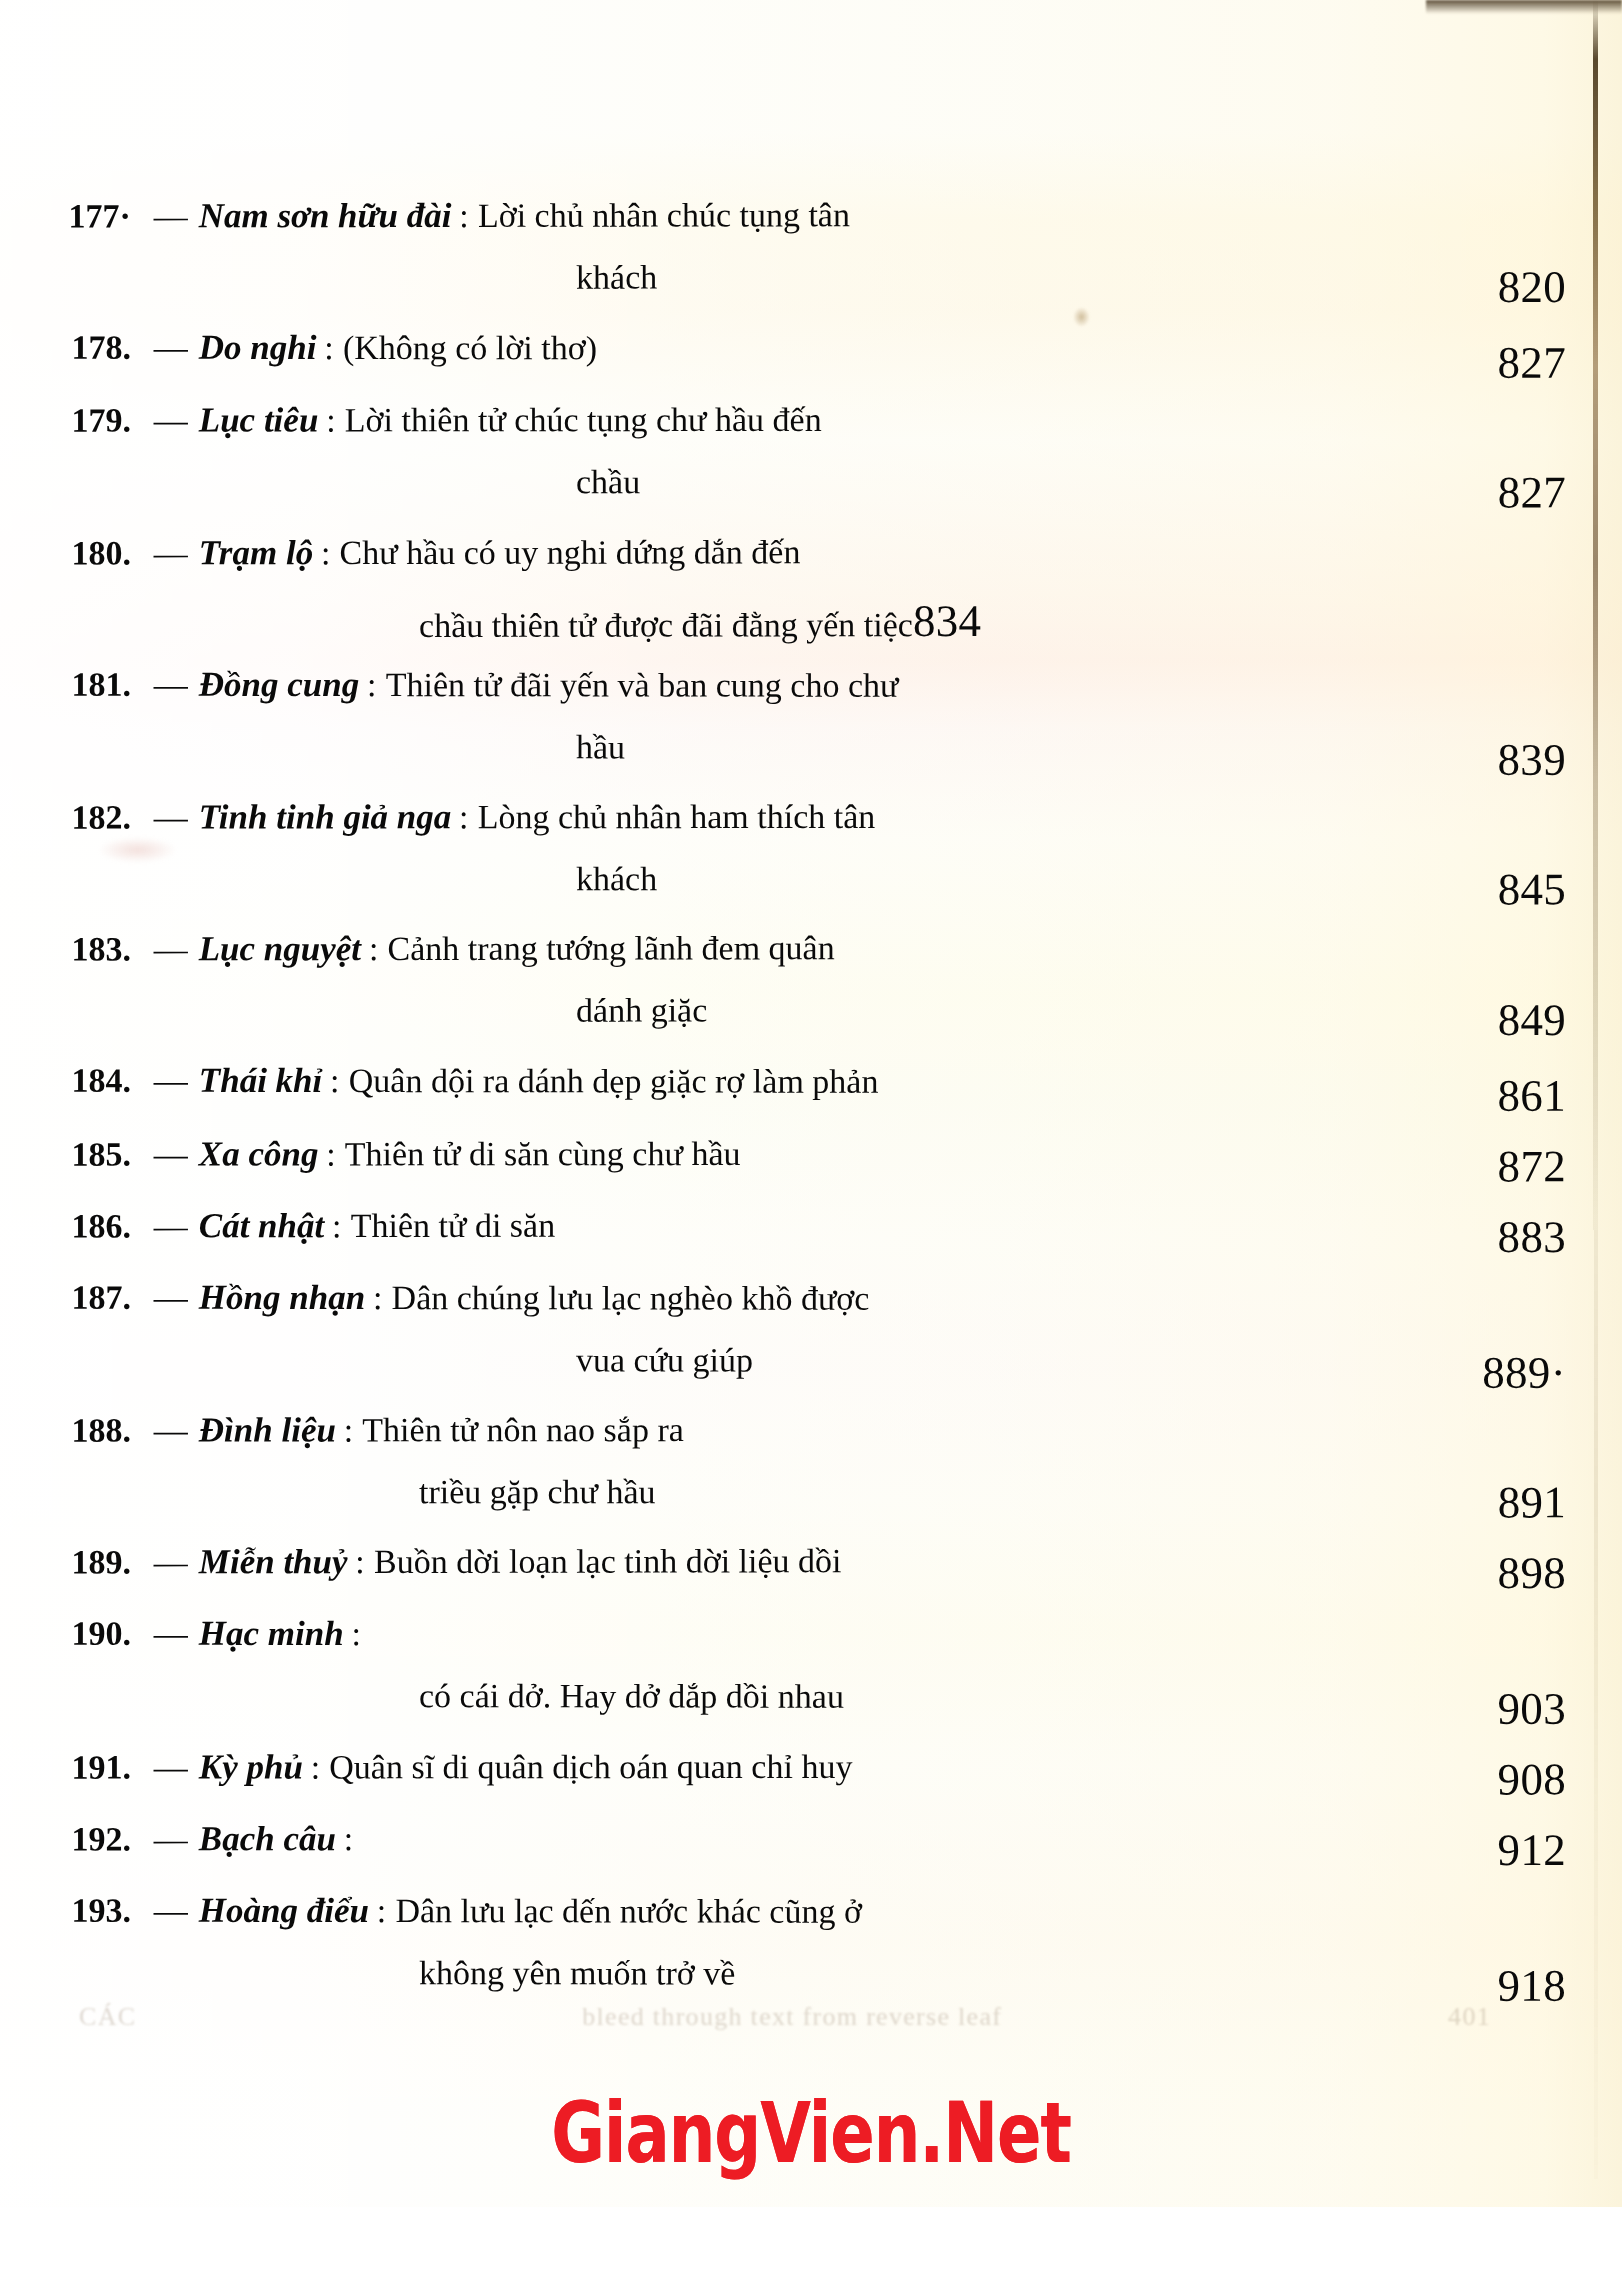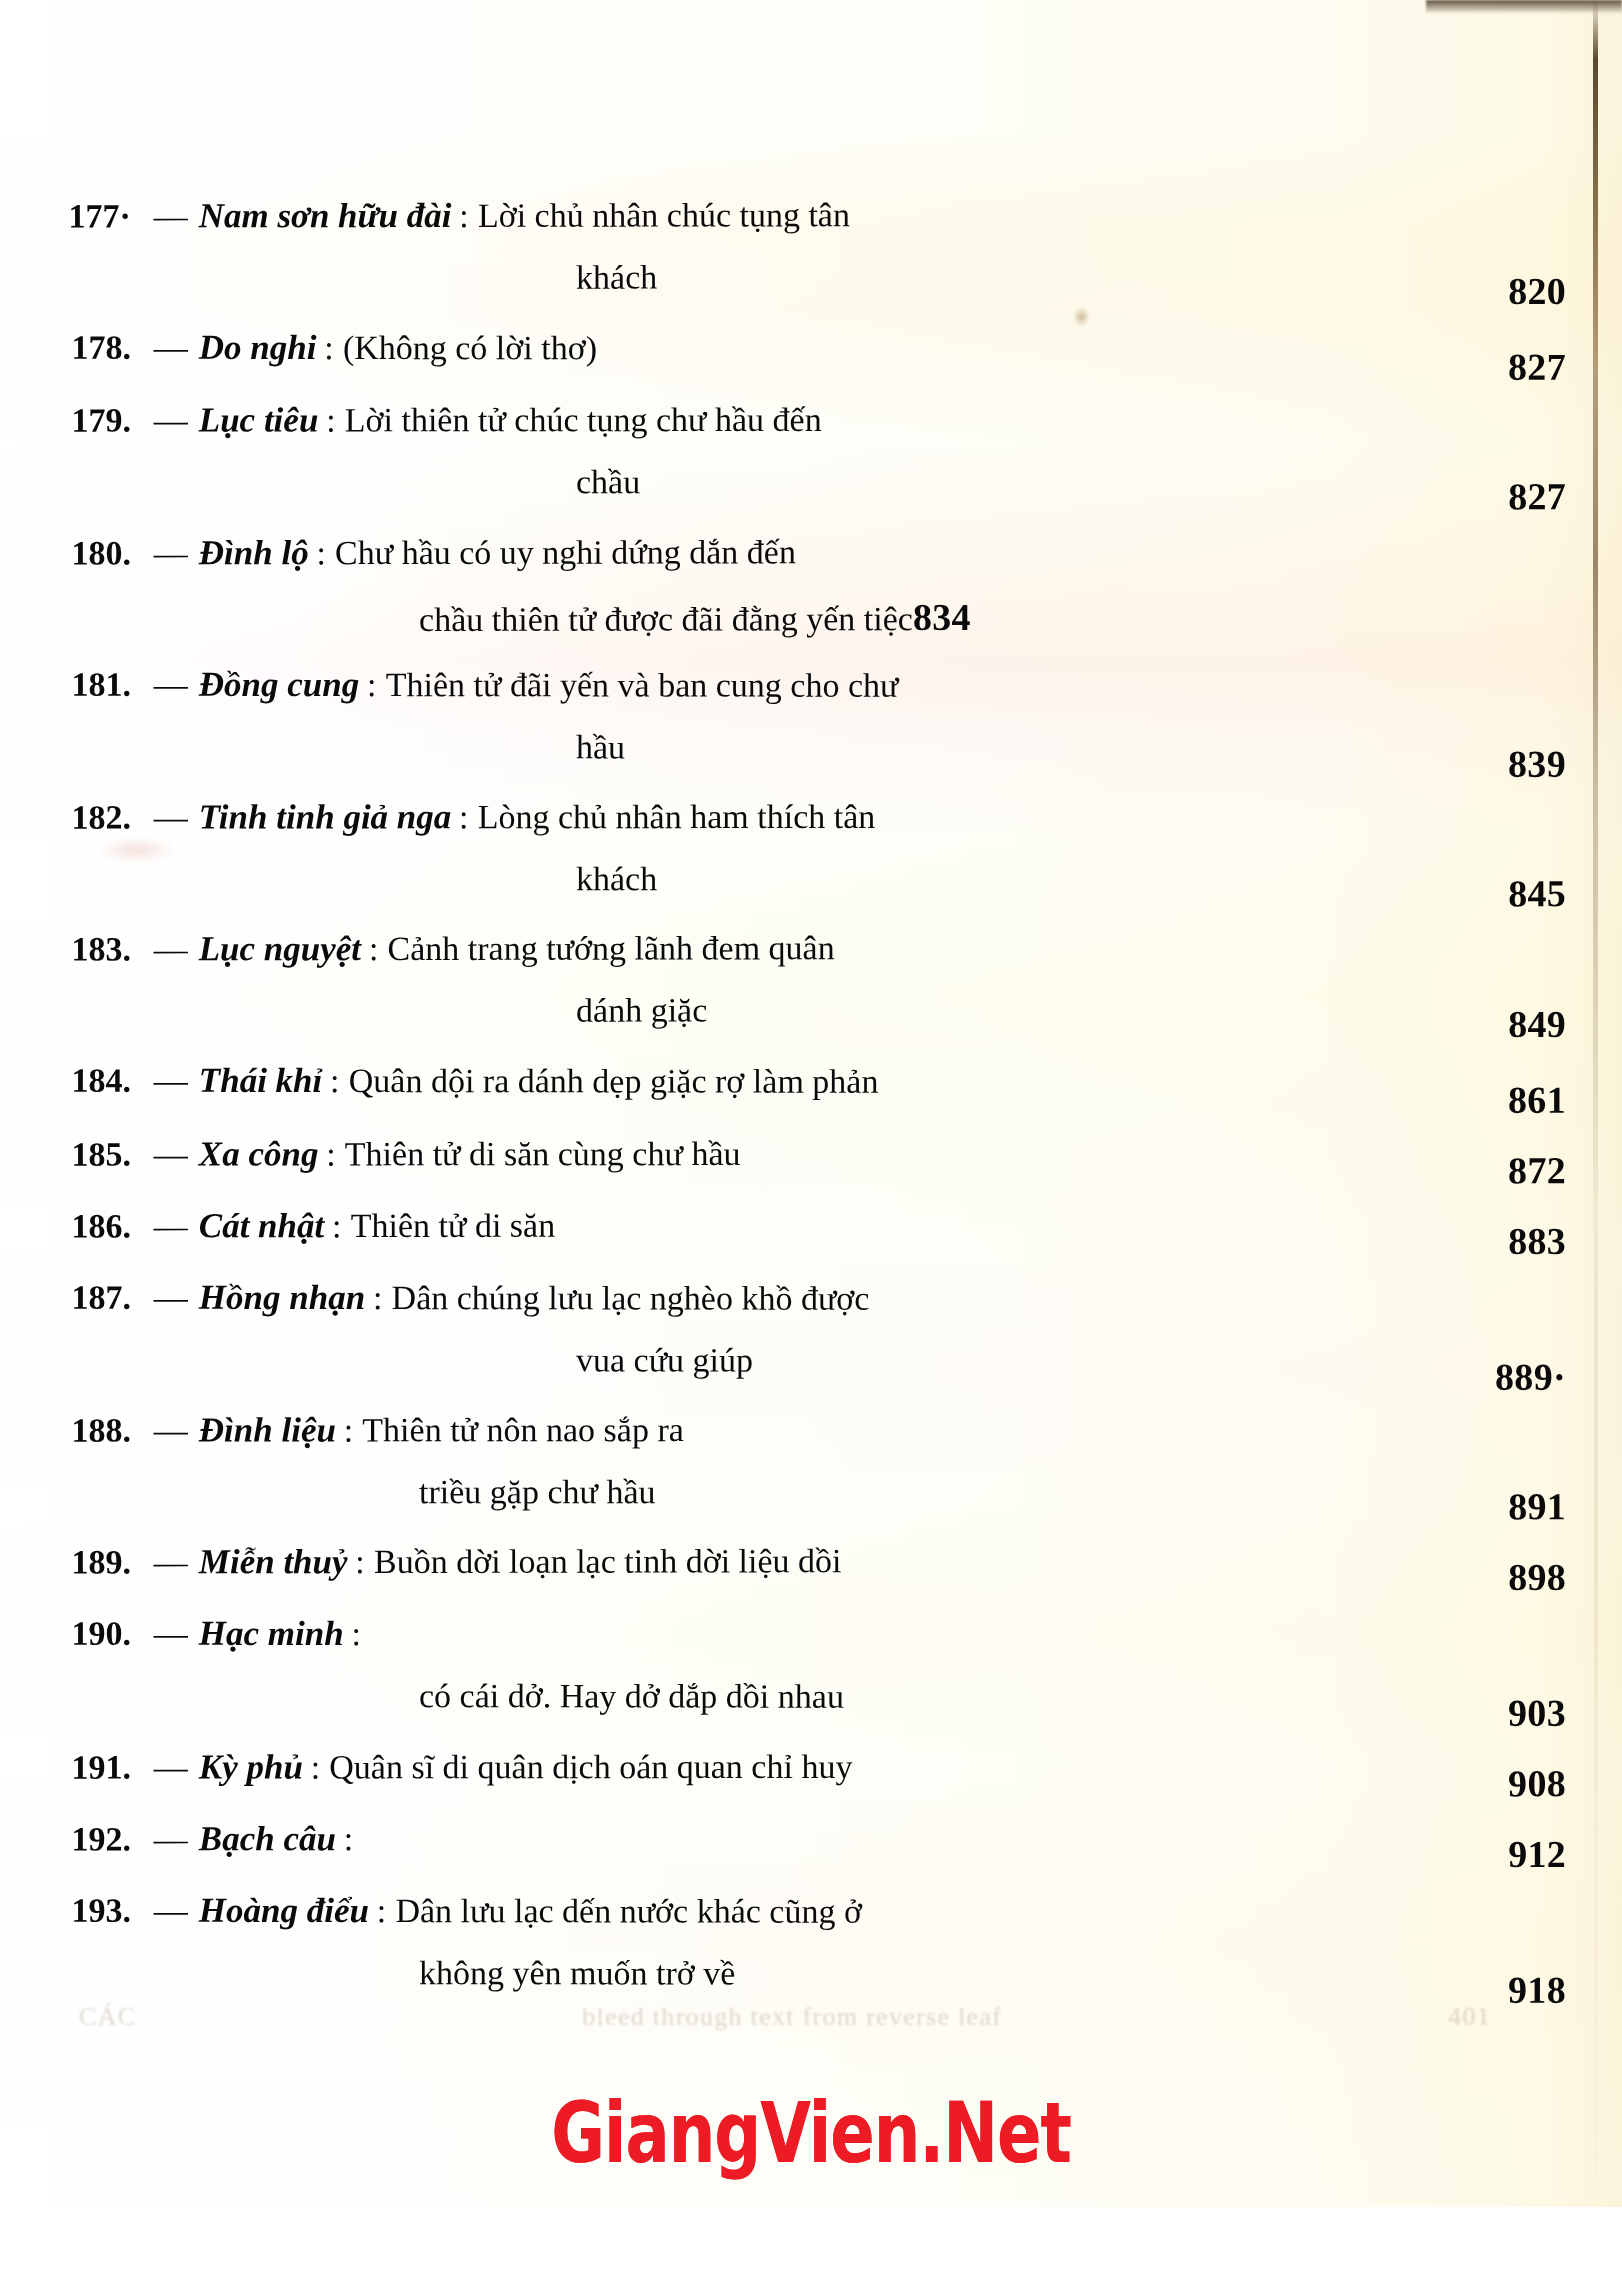--- a/index.html
+++ b/index.html
@@ -200,22 +200,22 @@
     padding-right: 150px;
   }
   .cont .indent { flex: 0 0 auto; }
   .cont .desc   { font-size: 34px; }
 
   
   .pg {
     position: absolute;
     right: 56px;
     bottom: 3.9px;
-    font-weight: bold;
-    font-size: 38px;
+    font-weight: normal;
+    font-size: 45px;
     letter-spacing: 0.3px;
   }
   
   .pg.inline {
     position: static;
   }
 
   
   .watermark {
     position: absolute;
@@ -283,21 +283,21 @@
         <div class="cont">
           <span class="indent" style="width: 576px;"></span>
           <span class="desc">chầu</span>
           <span class="pg">827</span>
         </div>
       </div>
       <div class="entry j1">
         <div class="line">
           <span class="num">180.</span>
           <span class="dash">—</span>
-          <span class="title">Đình lộ</span>
+          <span class="title">Trạm lộ</span>
           <span class="colon">:</span>
           <span class="desc">Chư hầu có uy nghi dứng dắn  đến</span>
         </div>
         <div class="cont">
           <span class="indent" style="width: 419px;"></span>
           <span class="desc">chầu thiên tử được đãi đằng yến tiệc</span>
           <span class="pg inline">834</span>
         </div>
       </div>
       <div class="entry j2">

